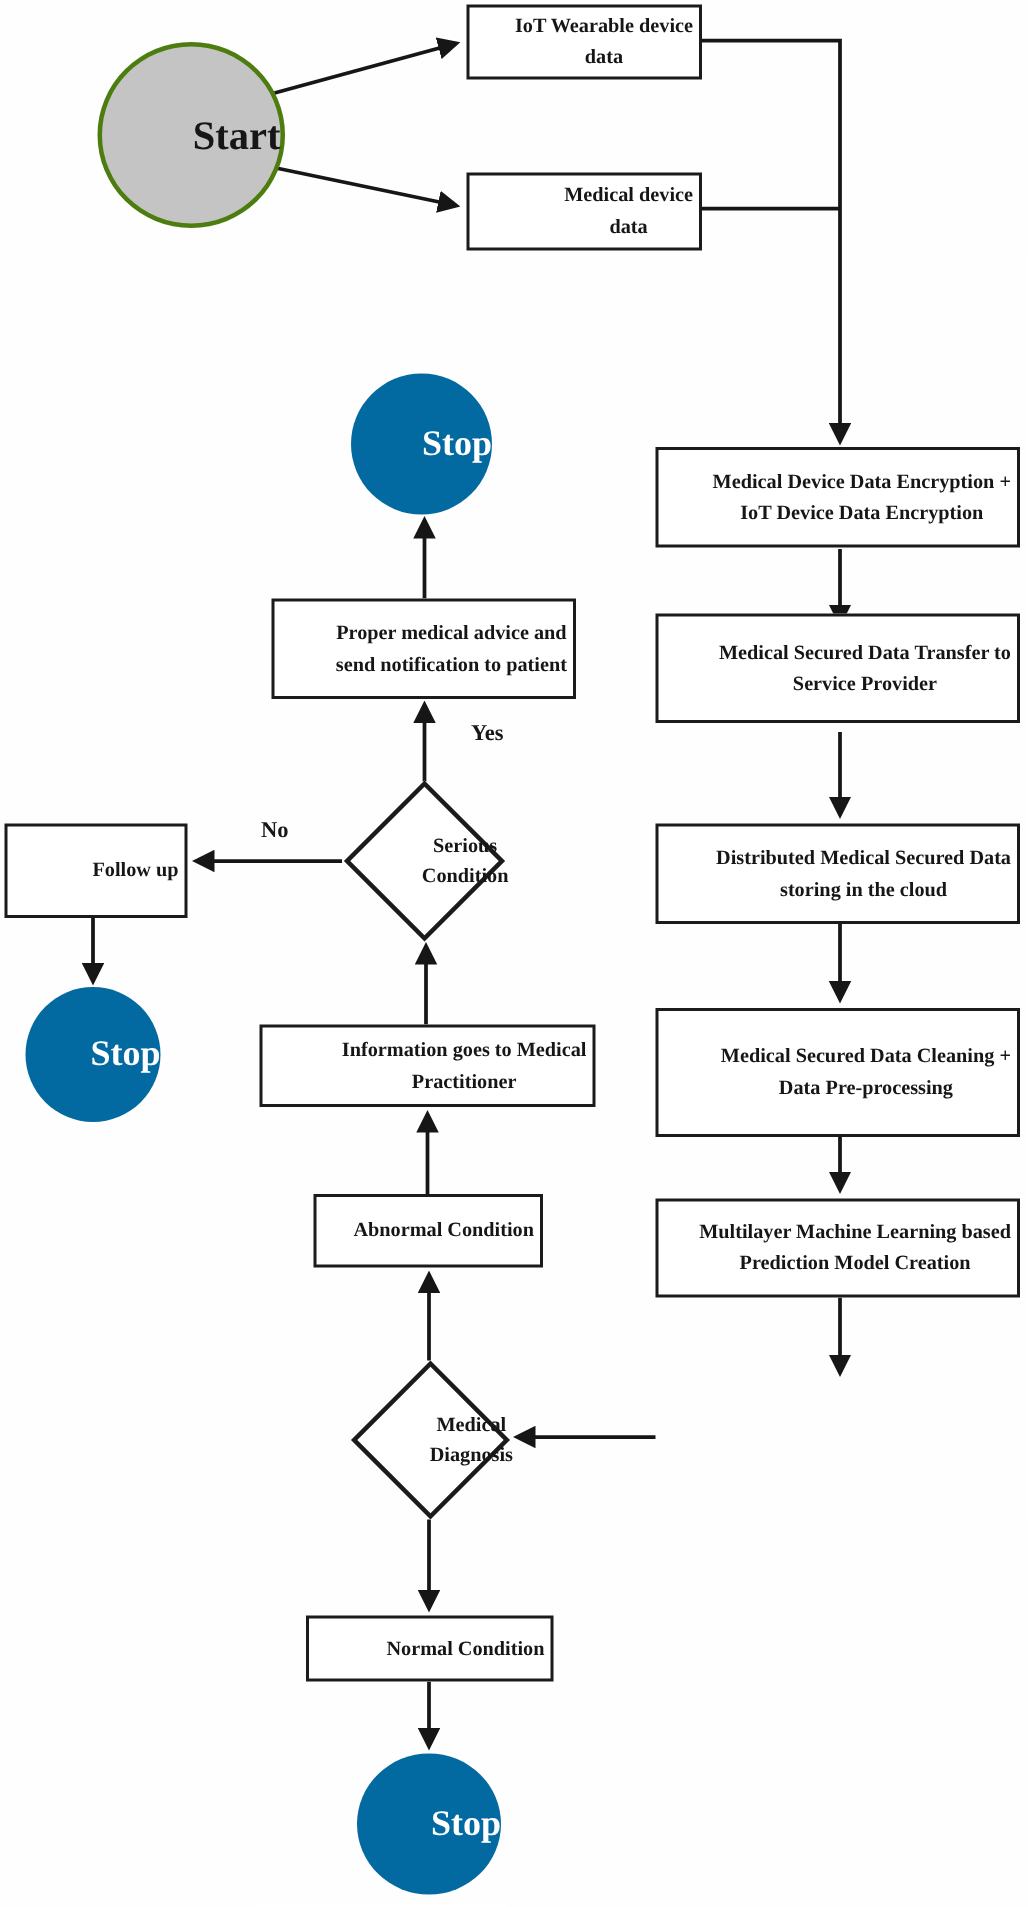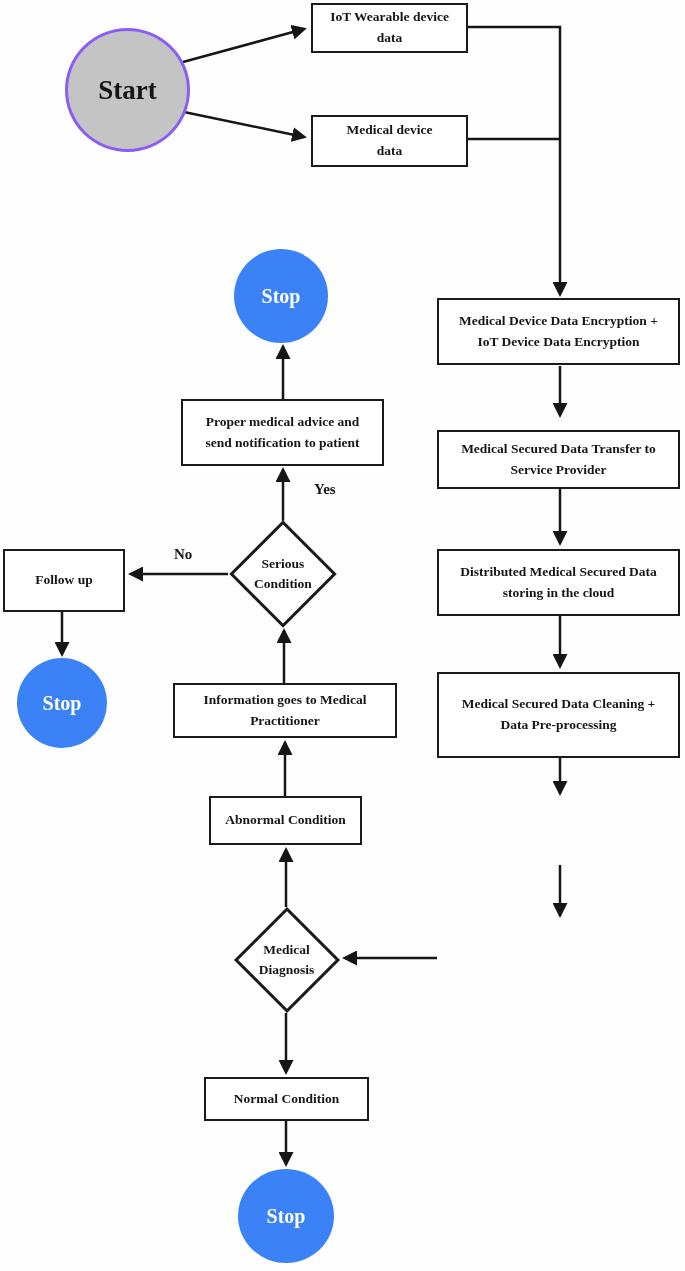--- a/index.html
+++ b/index.html
@@ -6,40 +6,40 @@
   .canvas{
     position:relative;
     width:685px;height:1271px;
     background:#fefefe;
     font-family:"Liberation Serif","DejaVu Serif",serif;
     overflow:hidden;
   }
   .arrows{position:absolute;left:0;top:0;z-index:1;}
   .node{
     position:absolute;z-index:2;
-    display:flex;align-items:center;justify-content:center;
+    display:flex;align-items:center;justify-content:flex-end;
     text-align:center;box-sizing:border-box;
     font-weight:700;color:#161616;
   }
   .box{
     background:#ffffff;
     border:2.5px solid #1b1b1b;
     font-size:13.5px;line-height:1.55;
     padding:2px 4px;
   }
   .node-label{white-space:pre-line;}
   .ellipse{
     border-radius:50%;
-    border:3px solid #8b5cf6;
+    border:3px solid #4d7c0f;
     font-size:27px;
   }
   .start{background:#c4c4c4;}
   .stop{
-    background:#3b82f6;border:none;border-radius:50%;
-    color:#ffffff;font-size:20px;
+    background:#0369a1;border:none;border-radius:50%;
+    color:#ffffff;font-size:24px;
   }
   .diamond{background:transparent;border:none;padding:0;}
   .diamond .shape{
     position:absolute;left:50%;top:50%;
     transform:translate(-50%,-50%) rotate(45deg);
     background:#ffffff;border:3px solid #1b1b1b;
     box-sizing:border-box;
   }
   .diamond .node-label{
     position:relative;z-index:3;
@@ -47,21 +47,21 @@
   }
   .edge-label{
     position:absolute;z-index:2;
     font-weight:700;font-size:15px;color:#161616;
   }
   
   .n-start{left:65px;top:28px;width:125px;height:124px;}
   .n-iot{left:311px;top:3px;width:157px;height:50px;}
   .n-meddev{left:311px;top:115px;width:157px;height:52px;}
   .n-enc{left:437px;top:298px;width:243px;height:67px;}
-  .n-transfer{left:437px;top:430px;width:243px;height:59px;}
+  .n-transfer{left:437px;top:409px;width:243px;height:73px;}
   .n-storing{left:437px;top:549px;width:243px;height:67px;}
   .n-cleaning{left:437px;top:672px;width:243px;height:86px;}
   .n-model{left:437px;top:799px;width:243px;height:66px;}
   .n-results{left:437px;top:921px;width:243px;height:66px;}
   .n-stop-top{left:234px;top:249px;width:94px;height:94px;}
   .n-advice{left:181px;top:399px;width:203px;height:67px;}
   .n-serious{left:227px;top:520px;width:112px;height:108px;}
   .n-serious .shape{width:76px;height:76px;}
   .n-followup{left:3px;top:549px;width:122px;height:63px;}
   .n-stop-left{left:17px;top:658px;width:90px;height:90px;}
@@ -135,20 +135,24 @@
   <div class="node box n-storing">
     <span class="node-label">Distributed Medical Secured Data
 storing in the cloud</span>
   </div>
 
   <div class="node box n-cleaning">
     <span class="node-label">Medical Secured Data Cleaning +
 Data Pre-processing</span>
   </div>
 
+  <div class="node box n-model">
+    <span class="node-label">Multilayer Machine Learning based
+Prediction Model Creation</span>
+  </div>
 
 
   <div class="node ellipse stop n-stop-top">
     <span class="node-label">Stop</span>
   </div>
 
   <div class="node box n-advice">
     <span class="node-label">Proper medical advice and
 send notification to patient</span>
   </div>

